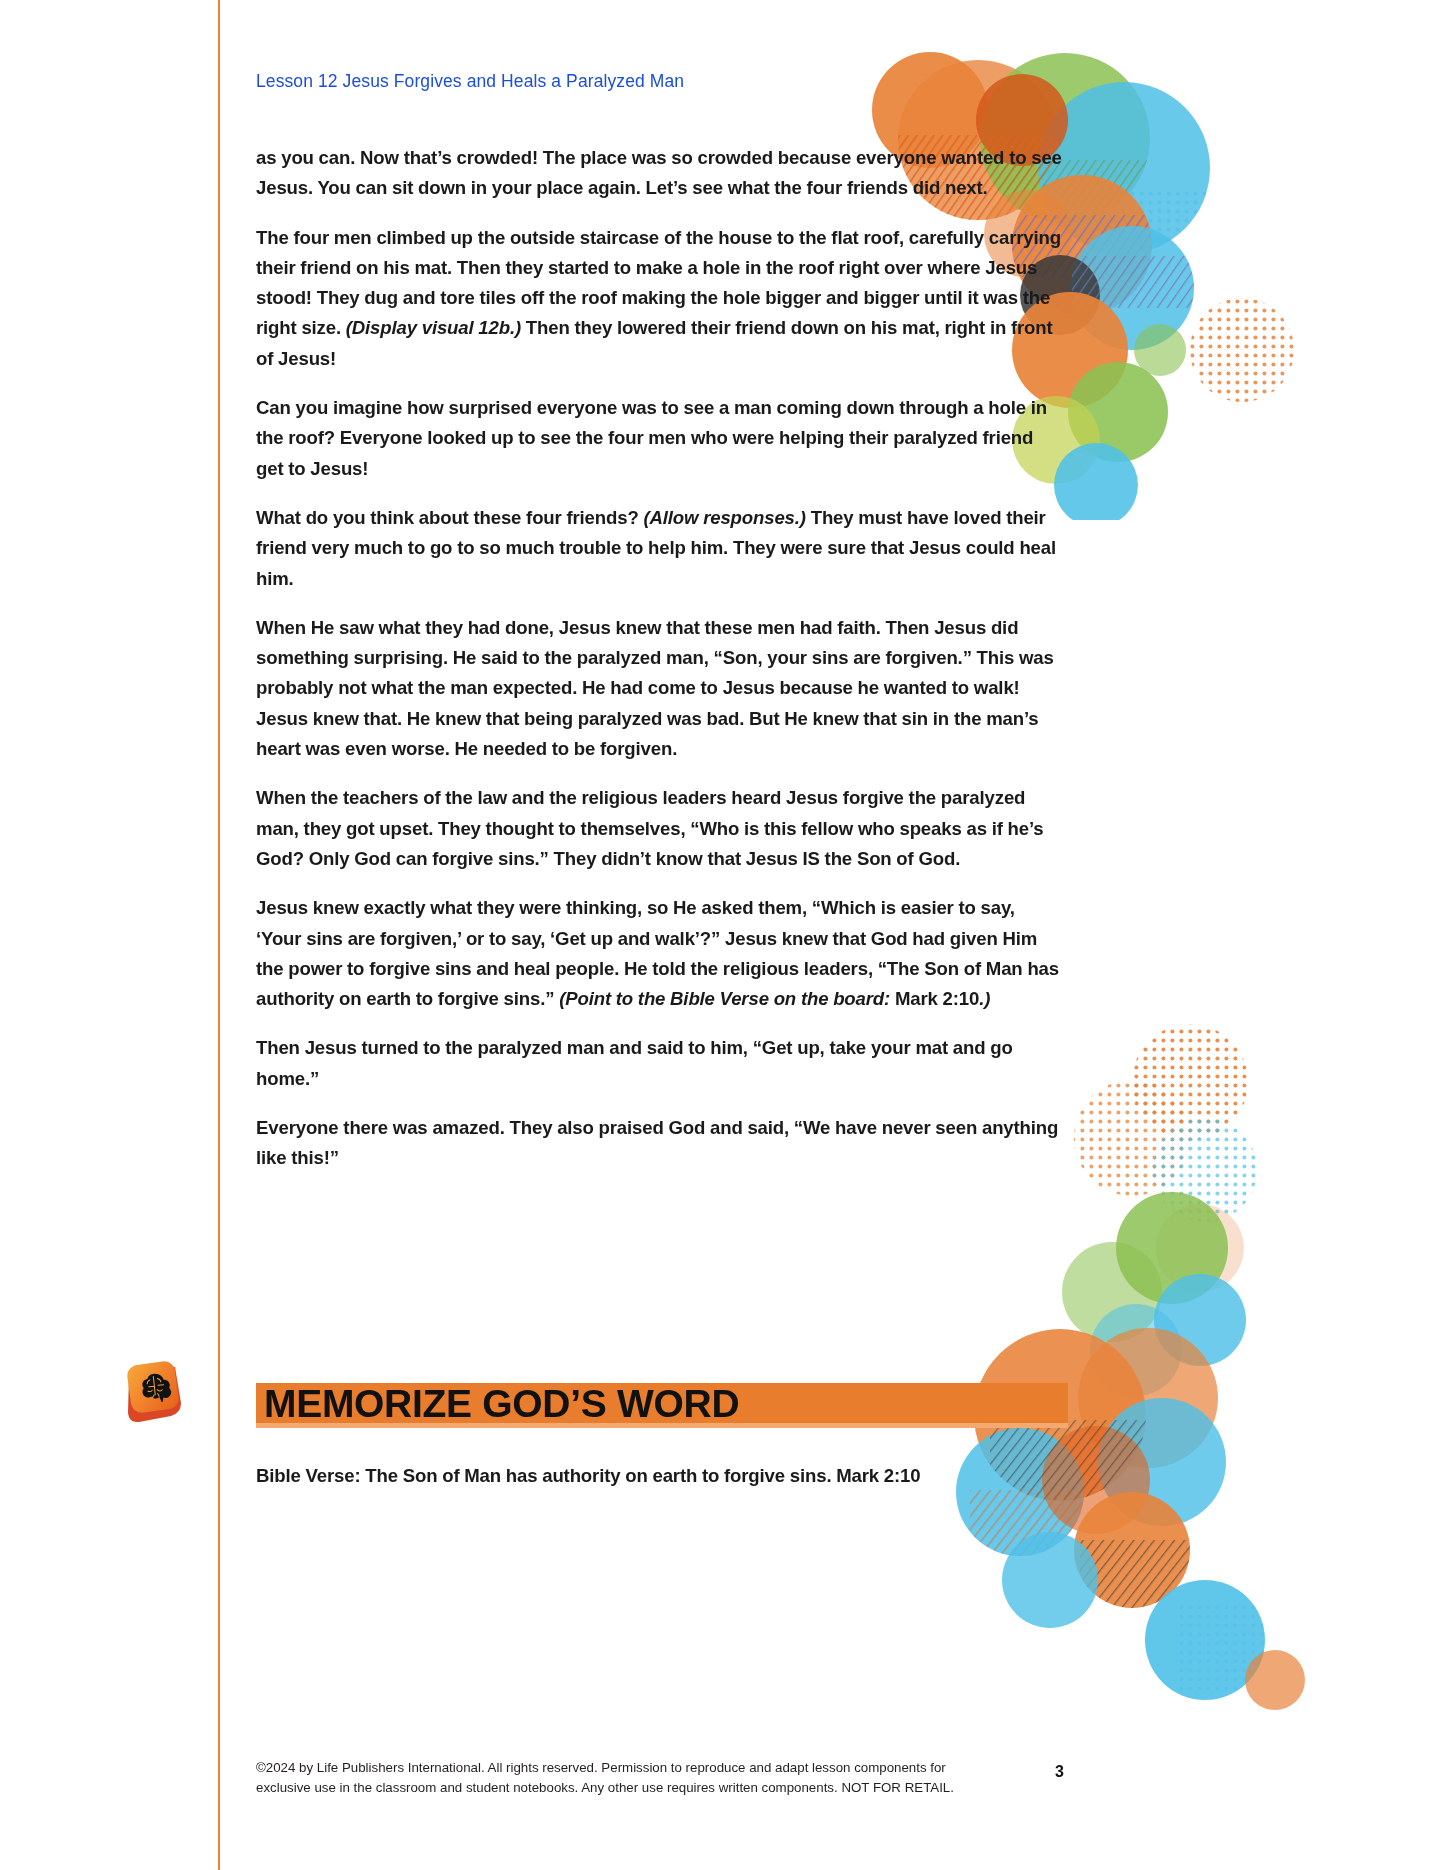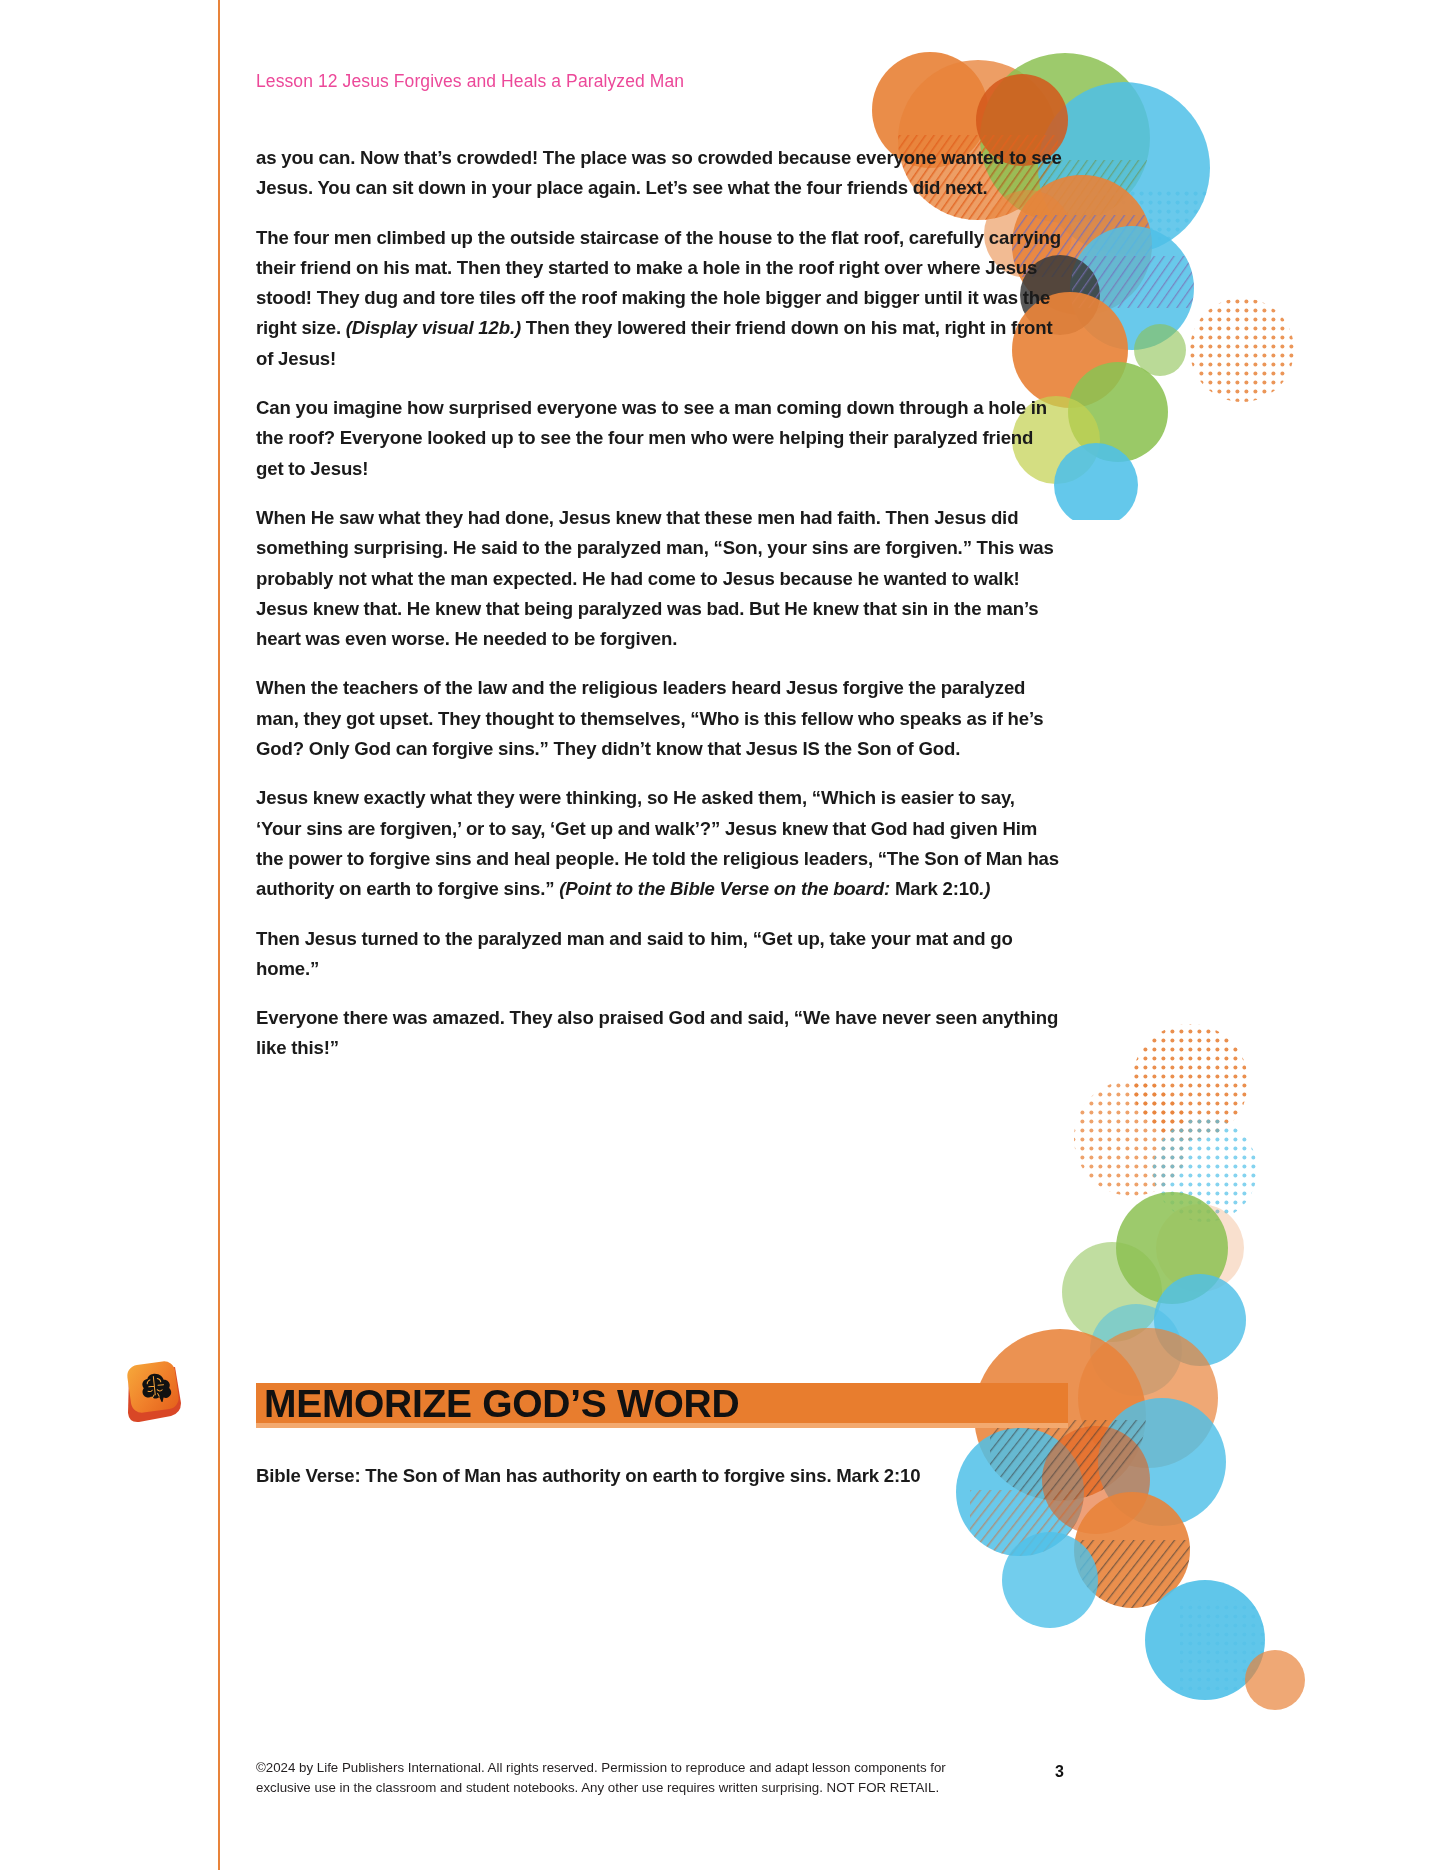--- a/index.html
+++ b/index.html
@@ -14,21 +14,21 @@
   .deco{position:absolute;pointer-events:none;}
 
   
   .rule{
     position:absolute;left:218px;top:0;width:2px;height:1870px;
     background:#E8833A;
   }
 
   .lesson-header{
     position:absolute;left:256px;top:71px;width:820px;
-    font-size:17.5px;font-weight:400;color:#ec4899;letter-spacing:.1px;
+    font-size:17.5px;font-weight:400;color:#1d4ed8;letter-spacing:.1px;
     white-space:nowrap;
   }
 
   .body-col{position:absolute;left:256px;top:143px;width:812px;}
 
   p.para{
     margin:0 4px 19px 0;
     font-family:"Liberation Sans Narrow","Liberation Sans",sans-serif;
     font-size:18.6px;
     font-weight:700;
@@ -269,20 +269,21 @@
   </div>
 
   <div class="rule"></div>
 
   <div class="lesson-header">Lesson 12 Jesus Forgives and Heals a Paralyzed Man</div>
 
   <div class="body-col" id="bodyCol">
       <p class="para"><span>as you can. Now that’s crowded! The place was so crowded because everyone wanted to see Jesus. You can sit down in your place again. Let’s see what the four friends did next.</span></p>
       <p class="para"><span>The four men climbed up the outside staircase of the house to the flat roof, carefully carrying their friend on his mat. Then they started to make a hole in the roof right over where Jesus stood! They dug and tore tiles off the roof making the hole bigger and bigger until it was the right size. </span><em>(Display visual 12b.)</em><span> Then they lowered their friend down on his mat, right in front of Jesus!</span></p>
       <p class="para"><span>Can you imagine how surprised everyone was to see a man coming down through a hole in the roof? Everyone looked up to see the four men who were helping their paralyzed friend get to Jesus!</span></p>
+      <p class="para"><span>What do you think about these four friends? </span><em>(Allow responses.)</em><span> They must have loved their friend very much to go to so much trouble to help him. They were sure that Jesus could heal him.</span></p>
       <p class="para"><span>When He saw what they had done, Jesus knew that these men had faith. Then Jesus did something surprising. He said to the paralyzed man, “Son, your sins are forgiven.” This was probably not what the man expected. He had come to Jesus because he wanted to walk! Jesus knew that. He knew that being paralyzed was bad. But He knew that sin in the man’s heart was even worse. He needed to be forgiven.</span></p>
       <p class="para"><span>When the teachers of the law and the religious leaders heard Jesus forgive the paralyzed man, they got upset. They thought to themselves, “Who is this fellow who speaks as if he’s God? Only God can forgive sins.” They didn’t know that Jesus IS the Son of God.</span></p>
       <p class="para"><span>Jesus knew exactly what they were thinking, so He asked them, “Which is easier to say, ‘Your sins are forgiven,’ or to say, ‘Get up and walk’?” Jesus knew that God had given Him the power to forgive sins and heal people. He told the religious leaders, “The Son of Man has authority on earth to forgive sins.” </span><em>(Point to the Bible Verse on the board:</em><span> Mark 2:10</span><em>.)</em></p>
       <p class="para"><span>Then Jesus turned to the paralyzed man and said to him, “Get up, take your mat and go home.”</span></p>
       <p class="para"><span>Everyone there was amazed. They also praised God and said, “We have never seen anything like this!”</span></p>
     </div>
 
   <div class="brain-icon">
     <svg width="62" height="72" viewBox="0 0 62 72">
       <defs>
@@ -311,17 +312,17 @@
     <div class="section-bar-shadow"></div>
     <div class="section-title">MEMORIZE GOD’S WORD</div>
   </div>
 
   <div class="body-col" id="sectionCol" style="top:1461px;">
       <p class="para"><span>Bible Verse: The Son of Man has authority on earth to forgive sins. Mark 2:10</span></p>
     </div>
 
   <div class="footer">
     <div>©2024 by Life Publishers International. All rights reserved. Permission to reproduce and adapt lesson components for</div>
-    <div>exclusive use in the classroom and student notebooks. Any other use requires written surprising. NOT FOR RETAIL.</div>
+    <div>exclusive use in the classroom and student notebooks. Any other use requires written components. NOT FOR RETAIL.</div>
   </div>
   <div class="page-num">3</div>
 
 </div>
 
 </body></html>

